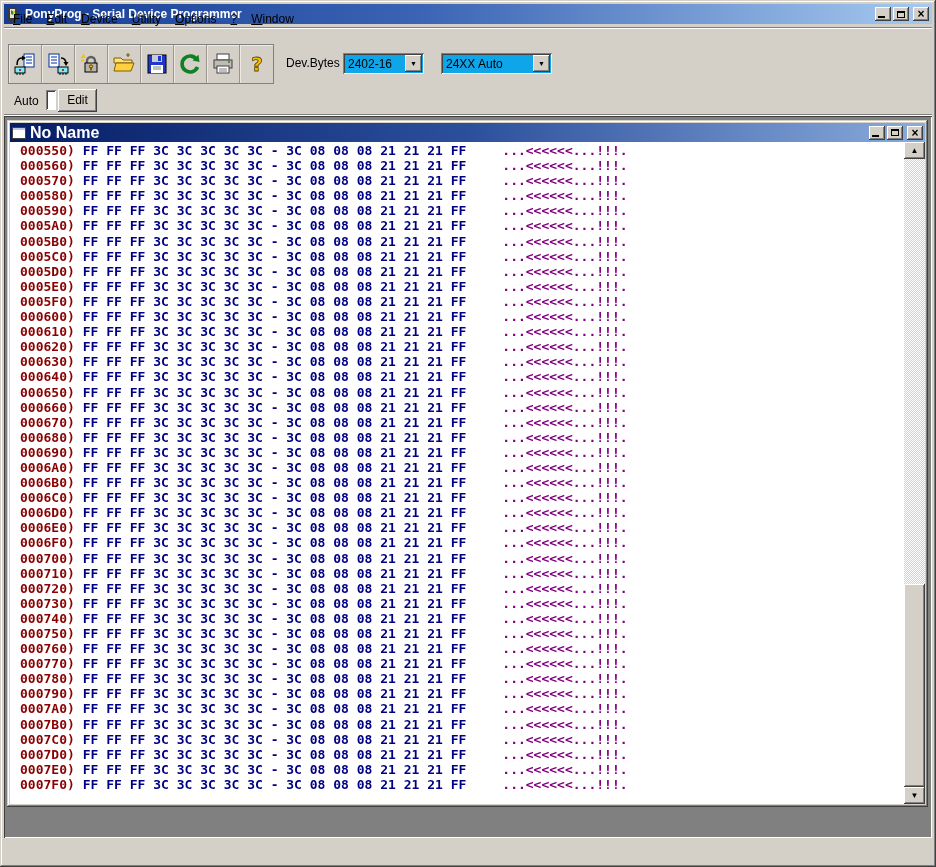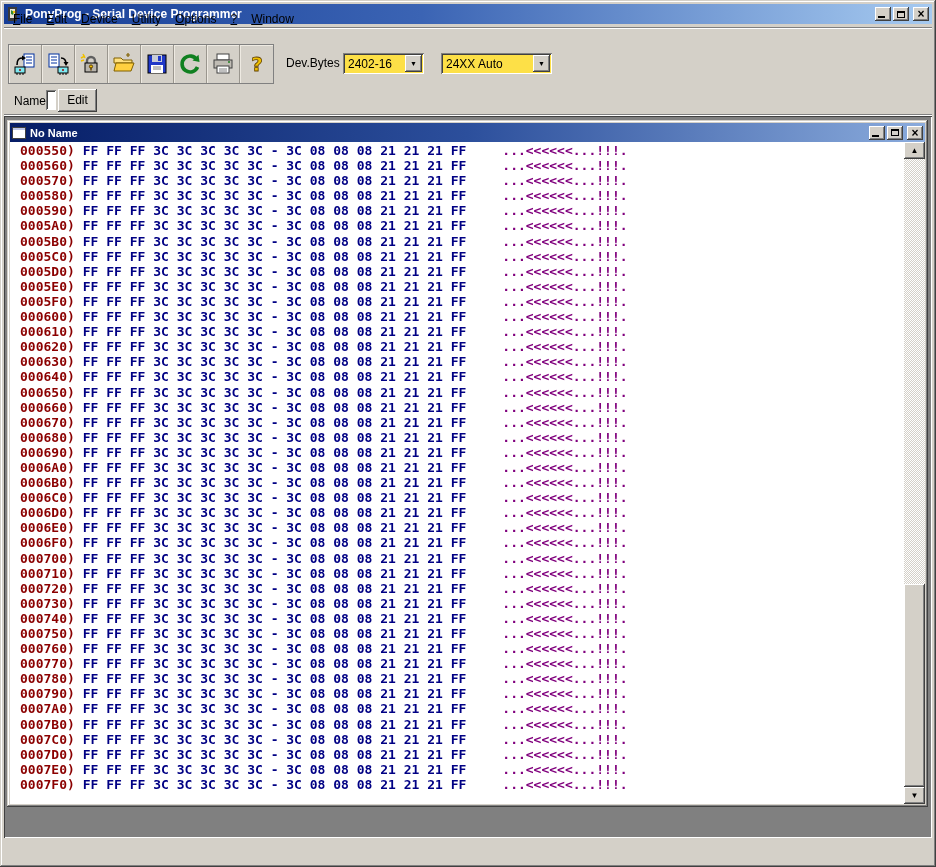--- a/index.html
+++ b/index.html
@@ -47,21 +47,21 @@
     border:1px solid #808080; background:#d4d0c8;
   }
   .toolbtn {
     width:33px; height:38px; display:flex; align-items:center; justify-content:center;
     border-right:1px solid #9a968e; box-shadow: inset 1px 1px 0 #eeeae2;
     background:#d4d0c8; cursor:default;
   }
   .toolbtn:last-child { border-right:none; }
   .devtype-label { position:absolute; left:282px; top:12px; font-size:12px; color:#000; }
   .combo {
-    position:absolute; top:9px; height:21px; background:#fde047; display:flex; align-items:center;
+    position:absolute; top:9px; height:21px; background:#0ea5e9; display:flex; align-items:center;
     box-shadow: inset 1px 1px 0 #808080, inset -1px -1px 0 #fff, inset 2px 2px 0 #404040;
   }
   .combo.first { left:339px; width:81px; }
   .combo.second { left:437px; width:111px; }
   .combo .combo-value { font-size:12px; padding-left:5px; flex:1; white-space:nowrap; overflow:hidden; }
   .combo .combo-btn {
     width:17px; height:17px; margin-right:2px; background:#d4d0c8;
     box-shadow: inset -1px -1px 0 #404040, inset 1px 1px 0 #fff, inset -2px -2px 0 #808080;
     display:flex; align-items:center; justify-content:center; font-size:7px; color:#000;
   }
@@ -89,21 +89,21 @@
   .child-window {
     position:absolute; left:3px; top:4px; width:921px; height:687px; background:#d4d0c8;
     box-shadow: inset -1px -1px 0 #404040, inset 1px 1px 0 #d4d0c8,
                 inset -2px -2px 0 #808080, inset 2px 2px 0 #fff;
     padding:3px;
   }
   .child-titlebar {
     height:19px; background:linear-gradient(90deg,#061d66 0%,#2c4f9c 50%,#8aabdc 100%);
     display:flex; align-items:center; padding:0 2px; color:#fff;
   }
-  .child-titlebar .title-text { font-weight:bold; font-size:11px; margin-left:4px; }
+  .child-titlebar .title-text { font-weight:bold; font-size:16px; margin-left:4px; }
   .doc-icon { width:14px; height:12px; background:#fff; border:1px solid #404040;
     box-shadow: inset 0 2px 0 #c0c8e8; }
   .child-content { position:relative; height:662px; background:#fff; overflow:hidden; }
 
   
   .hex-dump {
     position:absolute; left:0; top:1px; right:21px; bottom:0; padding-left:10px;
     font-family:"DejaVu Sans Mono", monospace; font-weight:bold; font-size:13px;
     line-height:15.1px; white-space:pre;
   }
@@ -271,21 +271,21 @@
     </div>
     <div class="combo second">
       <span class="combo-value">24XX Auto</span>
       <span class="combo-btn">
           <span>▼</span>
         </span>
     </div>
   </div>
 
   <div class="notebar">
-    <span class="note-label">Name</span>
+    <span class="note-label">Auto</span>
     <input class="note-field" value="" style="">
     <div class="edit-btn">Edit</div>
   </div>
 
   <div class="mdi-area">
     <div class="child-window">
       <div class="child-titlebar">
         <span class="doc-icon"></span>
         <span class="title-text">No Name</span>
         <div class="win-controls">

